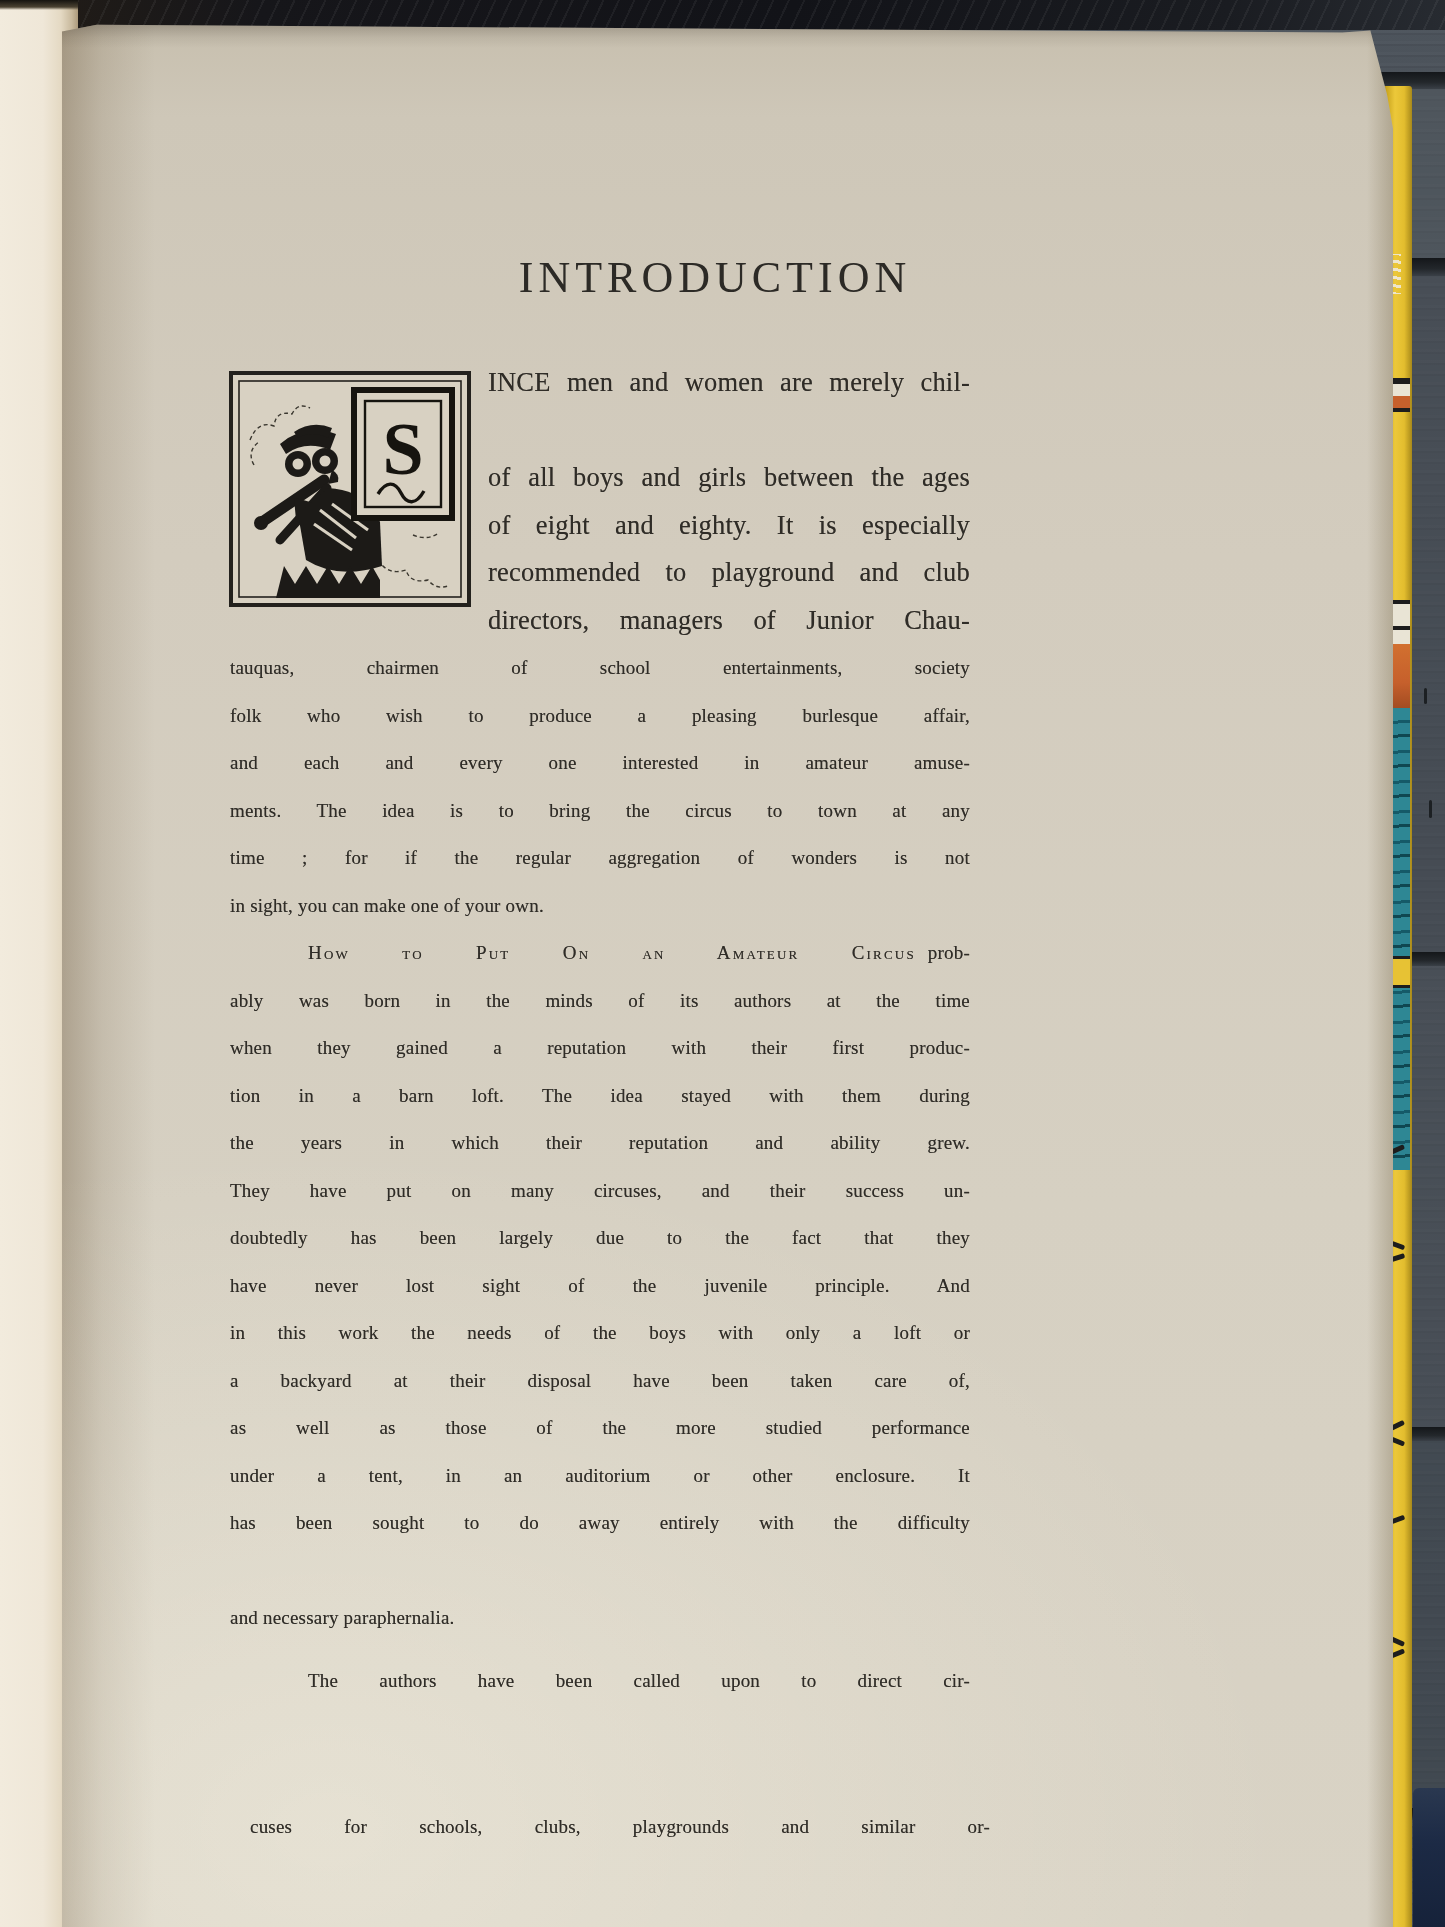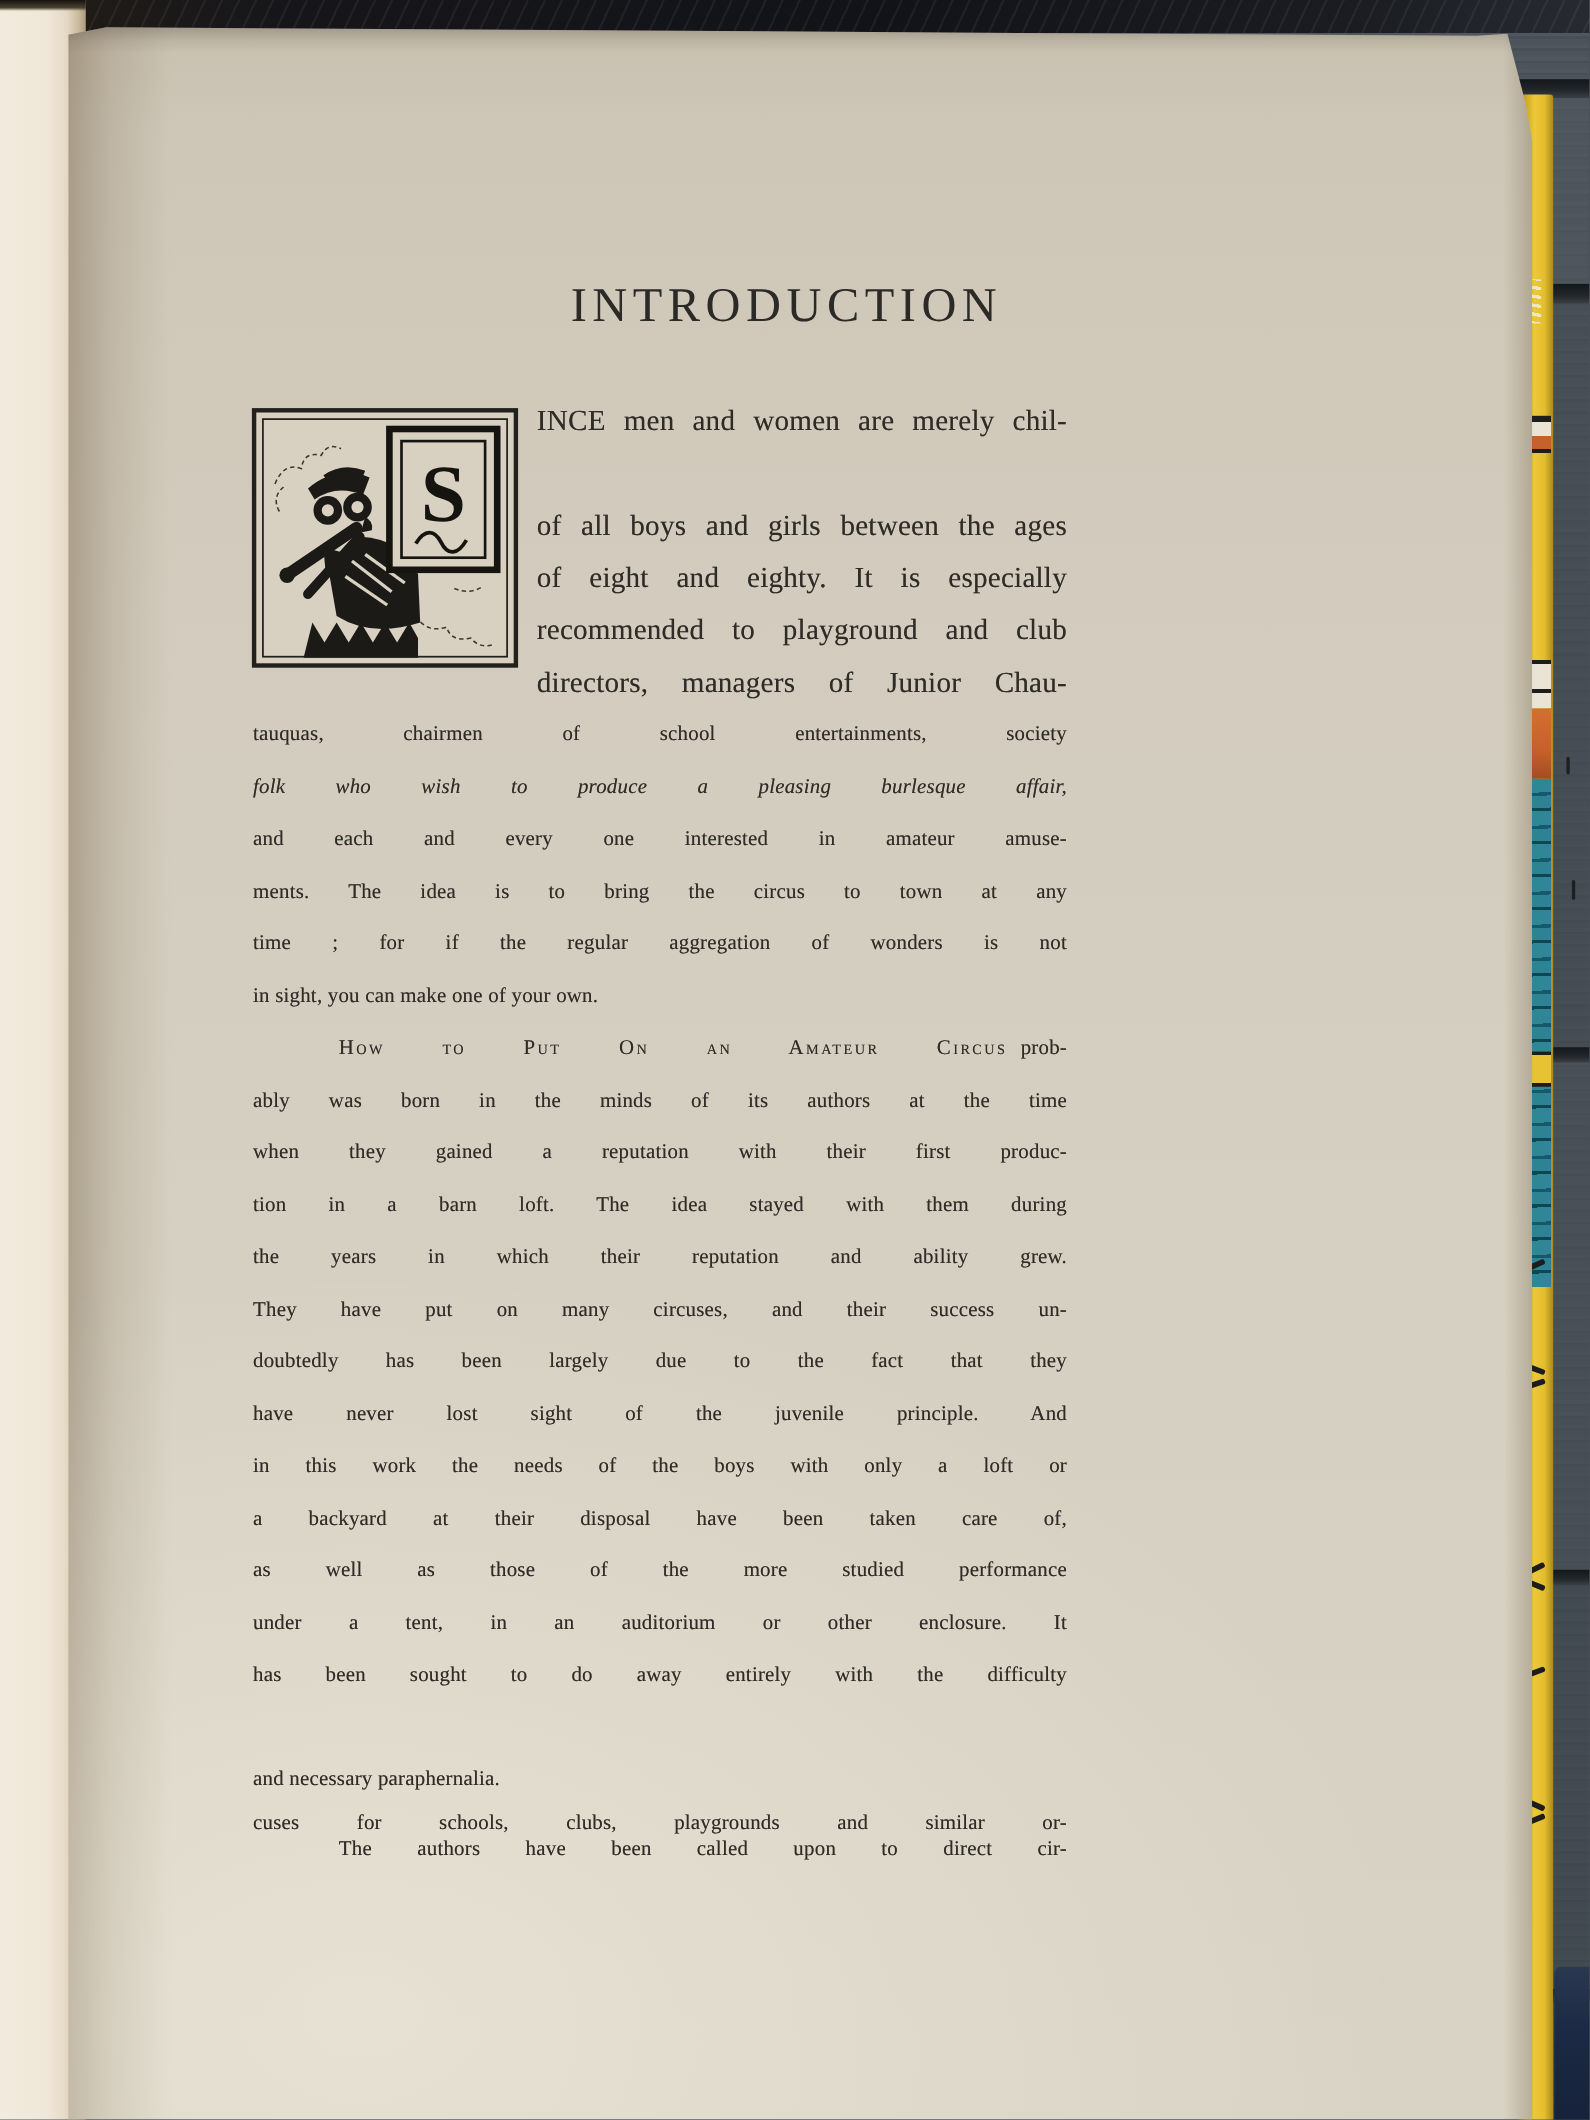--- a/index.html
+++ b/index.html
@@ -164,21 +164,21 @@
 <div class="txt">
   <div class="page-title">INTRODUCTION</div>
 
   <div class="bl ind" style="top:362px;">INCE men and women are merely chil-</div>
   <div class="bl ind" style="top:457px;">of all boys and girls between the ages</div>
   <div class="bl ind" style="top:505px;">of eight and eighty.  It is especially</div>
   <div class="bl ind" style="top:552px;">recommended to playground and club</div>
   <div class="bl ind" style="top:600px;">directors, managers of Junior Chau-</div>
 
   <div class="bl full" style="top:648px;">tauquas, chairmen of school entertainments, society</div>
-  <div class="bl full" style="top:696px;font-style:italic;">folk who wish to produce a pleasing burlesque affair,</div>
+  <div class="bl full" style="top:696px;">folk who wish to produce a pleasing burlesque affair,</div>
   <div class="bl full" style="top:743px;">and each and every one interested in amateur amuse-</div>
   <div class="bl full" style="top:791px;">ments.  The idea is to bring the circus to town at any</div>
   <div class="bl full" style="top:838px;">time ; for if the regular aggregation of wonders is not</div>
   <div class="bl full last" style="top:886px;">in sight, you can make one of your own.</div>
 
   <div class="bl full p-indent" style="top:933px;"><span class="sc">How to Put On an Amateur Circus</span><span class="rest">prob-</span></div>
   <div class="bl full" style="top:981px;">ably was born in the minds of its authors at the time</div>
   <div class="bl full" style="top:1028px;">when they gained a reputation with their first produc-</div>
   <div class="bl full" style="top:1076px;">tion in a barn loft.  The idea stayed with them during</div>
   <div class="bl full" style="top:1123px;">the years in which their reputation and ability grew.</div>
@@ -186,14 +186,14 @@
   <div class="bl full" style="top:1218px;">doubtedly has been largely due to the fact that they</div>
   <div class="bl full" style="top:1266px;">have never lost sight of the juvenile principle.  And</div>
   <div class="bl full" style="top:1313px;">in this work the needs of the boys with only a loft or</div>
   <div class="bl full" style="top:1361px;">a backyard at their disposal have been taken care of,</div>
   <div class="bl full" style="top:1408px;">as well as those of the more studied performance</div>
   <div class="bl full" style="top:1456px;">under a tent, in an auditorium or other enclosure.  It</div>
   <div class="bl full" style="top:1503px;">has been sought to do away entirely with the difficulty</div>
   <div class="bl full last" style="top:1598px;">and necessary paraphernalia.</div>
 
   <div class="bl full p-indent" style="top:1661px;">The authors have been called upon to direct cir-</div>
-  <div class="bl full" style="top:1638px;">cuses for schools, clubs, playgrounds and similar or-</div>
+  <div class="bl full" style="top:1807px;margin-left:20px;">cuses for schools, clubs, playgrounds and similar or-</div>
 </div>
 
 </body></html>

